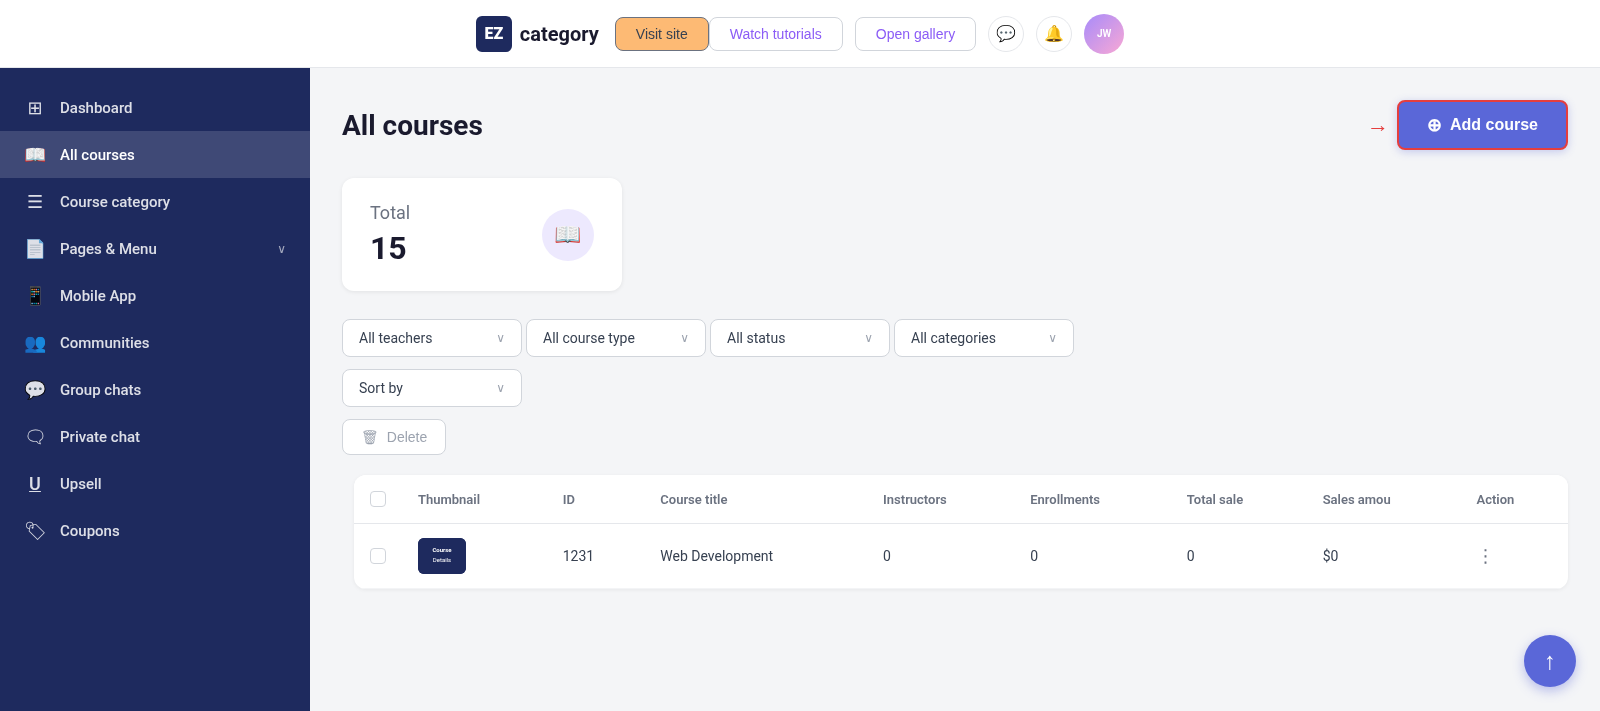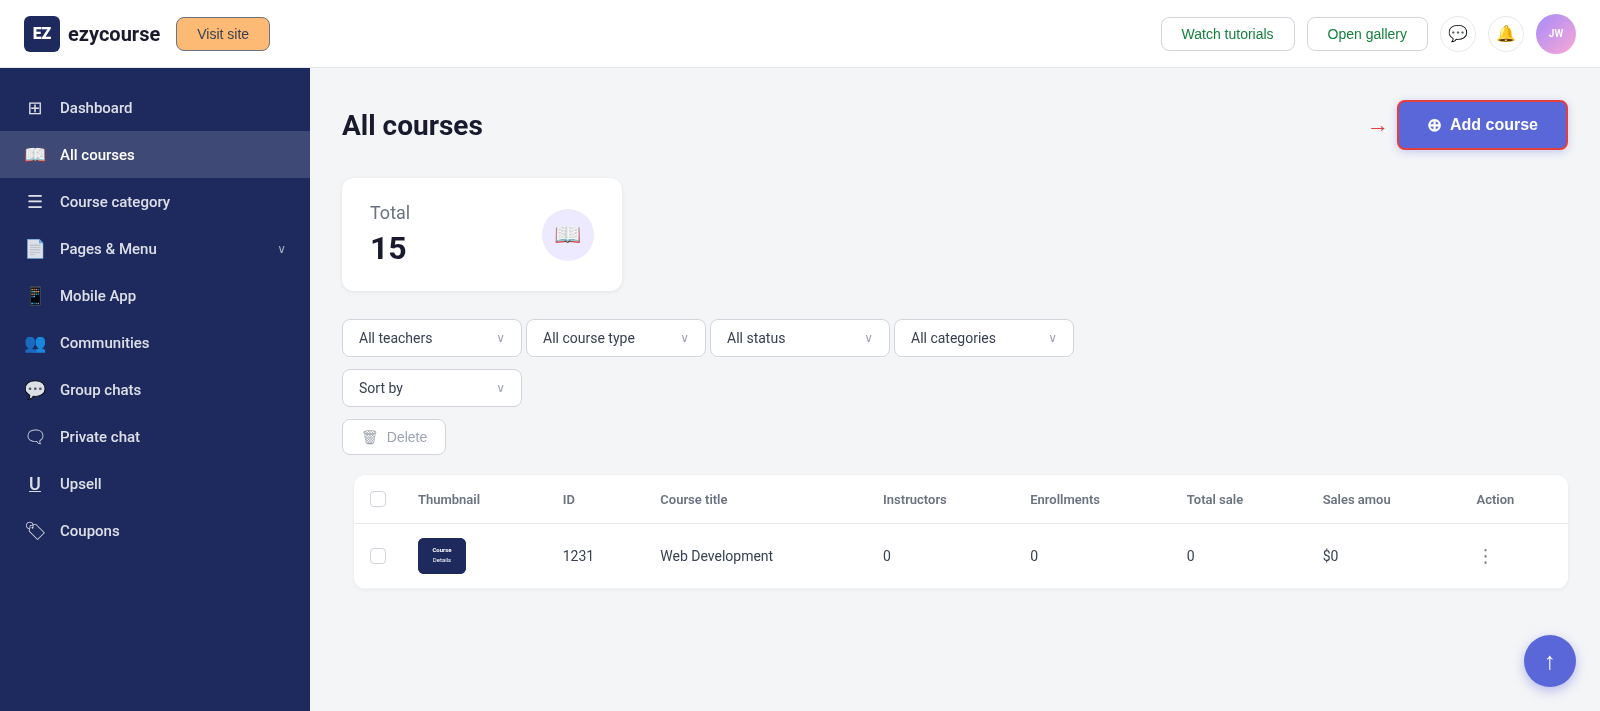--- a/index.html
+++ b/index.html
@@ -1,29 +1,29 @@
 <!DOCTYPE html>
 <html><head>
   <meta charset="utf-8">
   <style>
     * { box-sizing: border-box; margin: 0; padding: 0; }
     body { font-family: -apple-system, BlinkMacSystemFont, 'Segoe UI', Roboto, sans-serif; background: #f4f5f7; display: flex; flex-direction: column; height: 711px; overflow: hidden; }
 
     
     .topbar {
-      display: flex; align-items: center; justify-content: space-between;
+      display: flex; align-items: center; justify-content: center;
       background: #fff; border-bottom: 1px solid #e5e7eb;
       padding: 0 24px; height: 68px; flex-shrink: 0;
     }
     .topbar-left { display: flex; align-items: center; gap: 16px; }
     .logo { display: flex; align-items: center; gap: 8px; font-weight: 700; font-size: 20px; color: #1a1a2e; }
     .logo-icon { background: #1e2a5e; color: #fff; border-radius: 6px; width: 36px; height: 36px; display: flex; align-items: center; justify-content: center; font-size: 16px; font-weight: 900; }
     .visit-btn { border: 1.5px solid #6b7280; border-radius: 8px; padding: 8px 20px; background: #fdba74; font-size: 14px; cursor: pointer; color: #374151; }
     .topbar-right { display: flex; align-items: center; gap: 12px; }
-    .top-btn { border: 1.5px solid #d1d5db; border-radius: 8px; padding: 8px 20px; background: #fff; font-size: 14px; cursor: pointer; color: #15803d; font-weight: 500; }
+    .top-btn { border: 1.5px solid #d1d5db; border-radius: 8px; padding: 8px 20px; background: #fff; font-size: 14px; cursor: pointer; color: #8b5cf6; font-weight: 500; }
     .icon-btn { width: 36px; height: 36px; border-radius: 50%; border: 1.5px solid #e5e7eb; background: #fff; display: flex; align-items: center; justify-content: center; cursor: pointer; font-size: 16px; color: #6b7280; }
     .avatar { width: 40px; height: 40px; border-radius: 50%; background: linear-gradient(135deg, #a78bfa, #f9a8d4); display: flex; align-items: center; justify-content: center; font-size: 10px; color: #fff; font-weight: 600; overflow: hidden; cursor: pointer; }
 
     
     .layout { display: flex; flex: 1; overflow: hidden; }
 
     
     .sidebar {
       width: 310px; background: #1e2a5e; color: #fff; flex-shrink: 0;
       display: flex; flex-direction: column; overflow-y: auto; padding: 16px 0;
@@ -106,21 +106,21 @@
   </style>
 </head>
 <body>
 
 <div class="topbar">
   <div class="topbar-left">
     <div class="logo">
       <div class="logo-icon">
         <span>EZ</span>
       </div>
-      <span>ezycourse</span>
+      <span>category</span>
     </div>
     <button class="visit-btn">Visit site</button>
   </div>
   <div class="topbar-right">
     <button class="top-btn">Watch tutorials</button>
     <button class="top-btn">Open gallery</button>
     <div class="icon-btn">
       <span>💬</span>
     </div>
     <div class="icon-btn">

